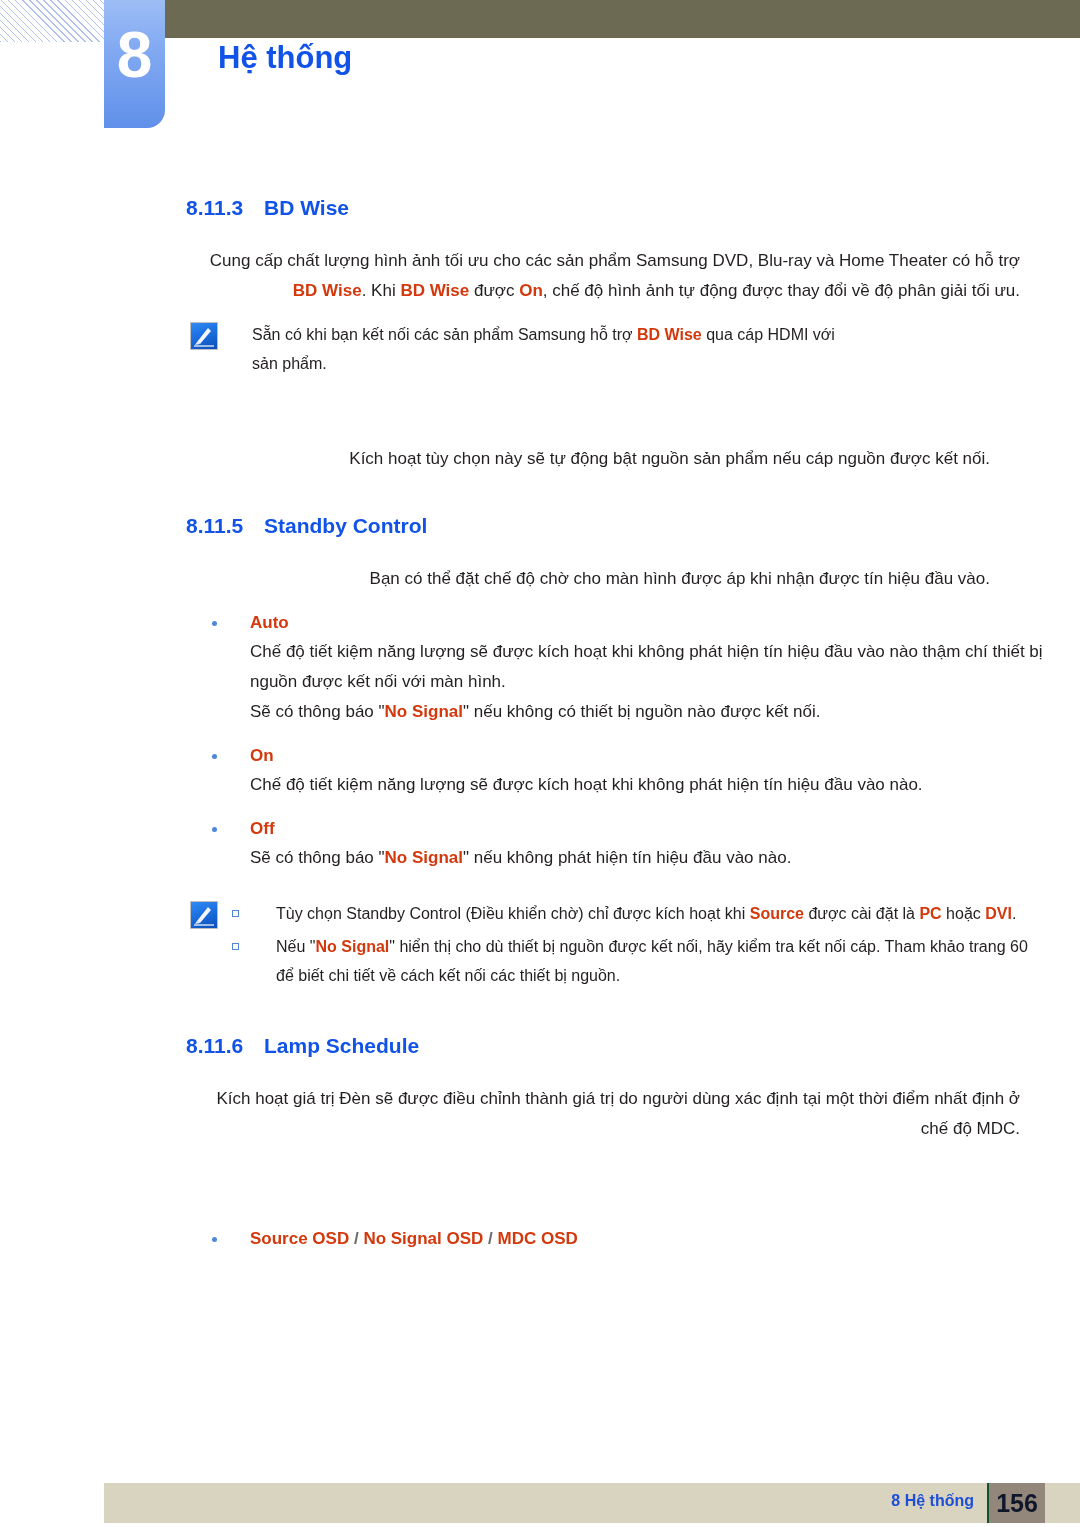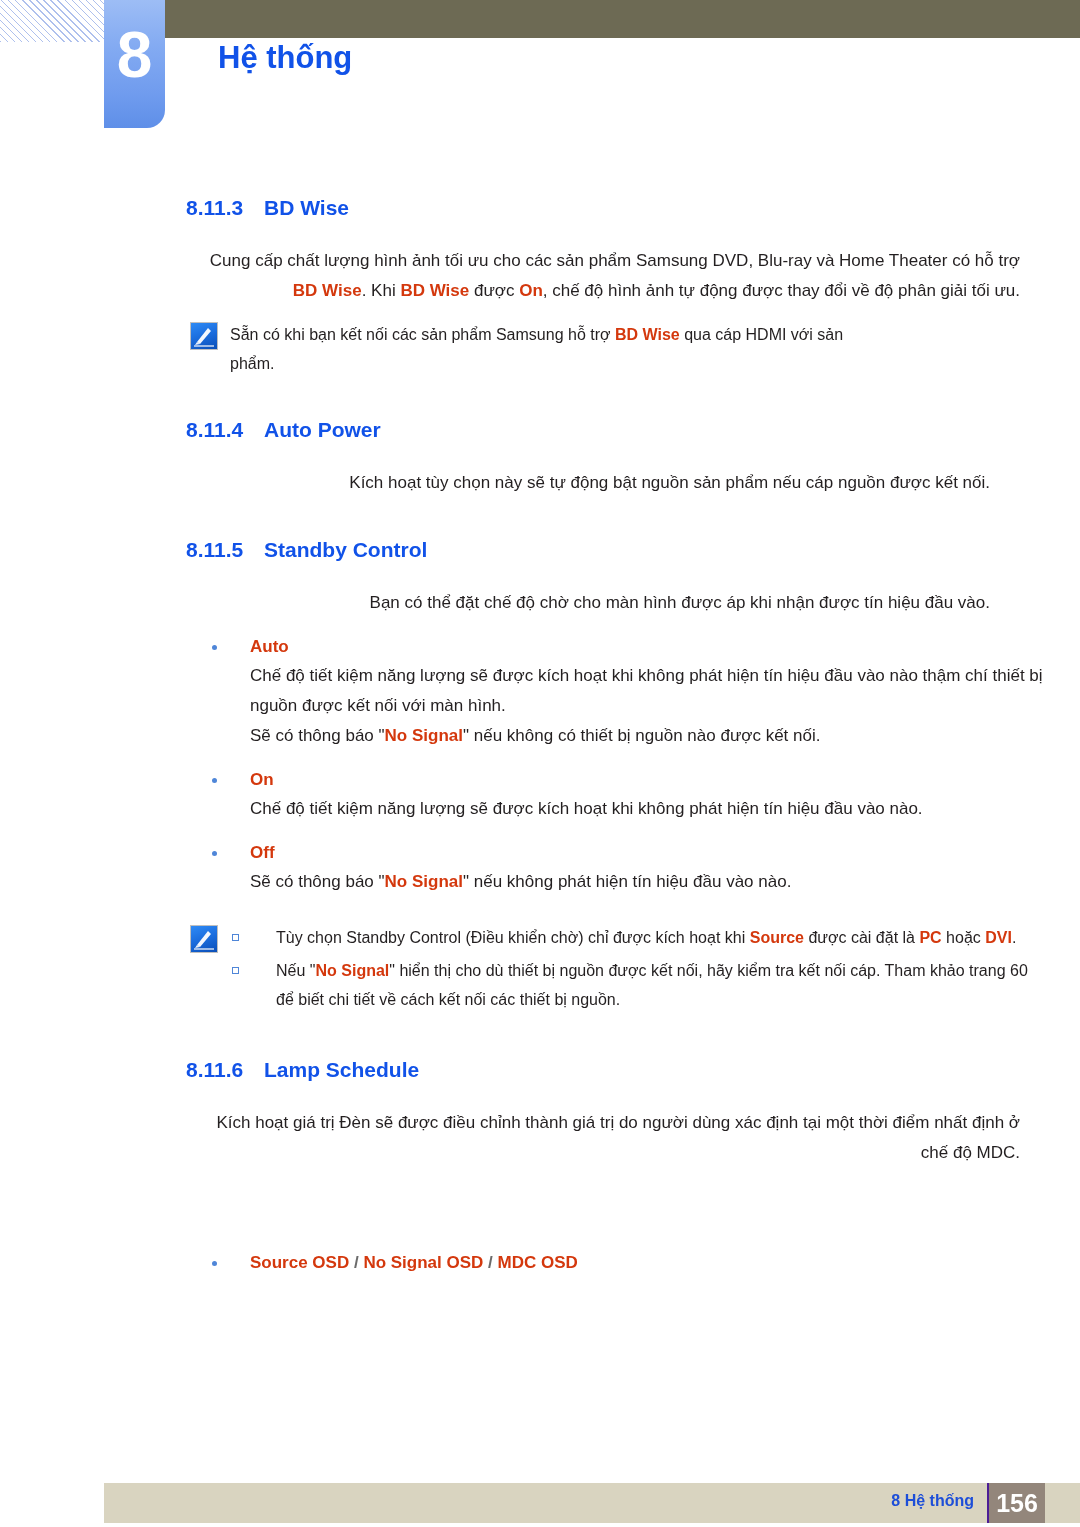--- a/index.html
+++ b/index.html
@@ -115,21 +115,21 @@
     left: 0;
     top: 2px;
     width: 28px;
     height: 28px;
     background: linear-gradient(160deg, #2f8bf5 0%, #1c6fe0 45%, #0b4fb8 100%);
     border: 1px solid #bfbfbf;
     box-sizing: border-box;
   }
   .note-icon svg { display: block; }
   .note-body {
-    margin-left: 40px;
+    margin-left: 62px;
     font-size: 16px;
     line-height: 29px;
     color: #231f20;
   }
 
   
   .bullet1 {
     position: relative;
     margin-left: 212px;
     font-size: 17px;
@@ -205,22 +205,22 @@
     color: #1d4ed8;
     white-space: nowrap;
   }
   .footer-page {
     position: absolute;
     right: 35px;
     top: 1483px;
     width: 58px;
     height: 40px;
     background: #93867b;
-    border-left: 2px solid #4c1d95;
-    color: #ffffff;
+    border-left: 2px solid #14532d;
+    color: #0f172a;
     font-size: 25px;
     font-weight: bold;
     text-align: center;
     line-height: 40px;
     box-sizing: border-box;
   }
 </style>
 </head>
 <body>
 
@@ -246,23 +246,20 @@
         <path d="M6 19 L17 5 L20 8 L9 21 Z" fill="#ffffff" opacity="0.95"></path>
         <path d="M6 19 L9 21 L4 22 Z" fill="#ffffff" opacity="0.9"></path>
         <path d="M3 23 L23 23" stroke="#ffffff" stroke-width="1.4" opacity="0.85"></path>
       </svg>
     </div>
     <div class="note-body"><span>Sẵn có khi bạn kết nối các sản phẩm Samsung hỗ trợ </span><b class="kw">BD Wise</b><span> qua cáp HDMI với sản phẩm.</span></div>
   </div>
 
   <div class="spacer-l"></div>
 
-  <h2 class="h2">
-    <span class="num">8.11.4</span><span>Auto Power</span>
-  </h2>
   <div class="spacer-m"></div>
   <div class="para">Kích hoạt tùy chọn này sẽ tự động bật nguồn sản phẩm nếu cáp nguồn được kết nối.</div>
 
   <div class="spacer-l"></div>
 
   <h2 class="h2">
     <span class="num">8.11.5</span><span>Standby Control</span>
   </h2>
   <div class="spacer-m"></div>
   <div class="para">Bạn có thể đặt chế độ chờ cho màn hình được áp khi nhận được tín hiệu đầu vào.</div>

